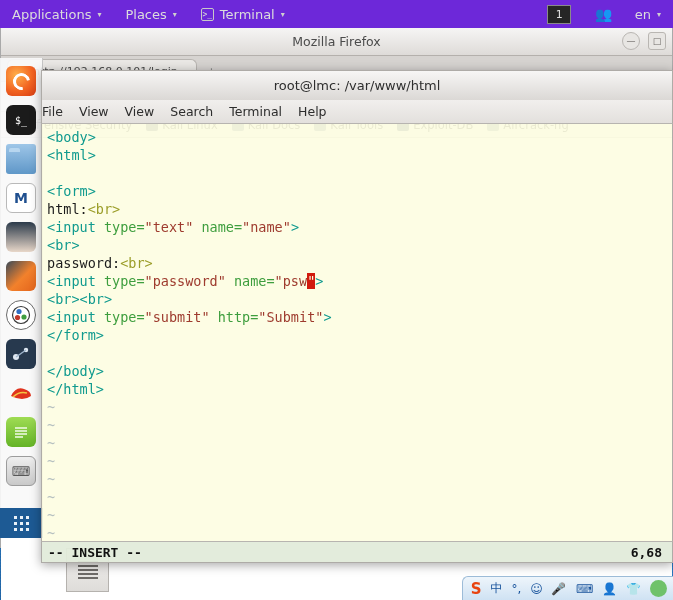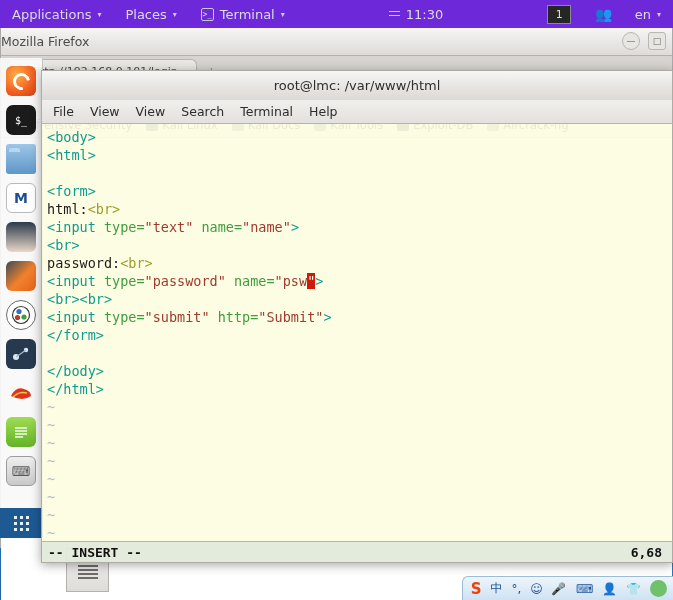--- a/index.html
+++ b/index.html
@@ -56,21 +56,21 @@
   
   .ff-window {
     position: absolute; left: 0; top: 28px; width: 673px; height: 520px;
     background: #f2f1f0; z-index: 10;
     border: 1px solid #a9a9a9; border-top: none;
   }
   .ff-titlebar {
     height: 28px; width: 100%;
     background: linear-gradient(180deg, #f6f5f4 0%, #dedbd8 100%);
     border-bottom: 1px solid #b4b0ac;
-    display: flex; align-items: center; justify-content: flex-start; position: relative;
+    display: flex; align-items: center; justify-content: center; position: relative;
   }
   .ff-title { font-size: 12.5px; color: #4b4b4b; }
   .ff-wbtns { position: absolute; right: 6px; top: 4px; display: flex; gap: 8px; }
   .ff-wbtn {
     width: 18px; height: 18px; border-radius: 50%;
     border: 1px solid #b9b6b2; background: #e8e6e3;
     display:flex; align-items:center; justify-content:center;
     font-size: 9px; color: #6d6a67;
   }
   .ff-wbtn.sq { border-radius: 3px; }
@@ -142,21 +142,21 @@
     background: linear-gradient(180deg,#f7f6f5 0%,#dbd8d5 100%);
     border: 1px solid #aeaba7; border-bottom: none;
     display: flex; align-items: center; justify-content: center;
   }
   .term-title { font-size: 13px; color: #2e2e2e; }
   .term-menubar {
     height: 24px; flex: 0 0 auto;
     background: linear-gradient(180deg,#f1efed 0%,#e3e0dd 100%);
     border-left: 1px solid #aeaba7; border-right: 1px solid #aeaba7;
     border-bottom: 1px solid #b7b4b0;
-    display: flex; align-items: center; padding-left: 11px; gap: 16px;
+    display: flex; align-items: center; padding-left: 0; gap: 16px;
     font-size: 12.5px; color: #2d2d2d;
   }
   .term-body {
     flex: 1 1 auto; position: relative; overflow: hidden;
     background: rgba(253,253,225,0.90);
     border-left: 1px solid #aeaba7; border-right: 1px solid #aeaba7;
     font-family: "DejaVu Sans Mono", monospace;
     font-size: 13.5px; line-height: 18px;
     padding: 4px 0 0 2px;
   }
@@ -371,27 +371,20 @@
     <div class="panel-item">
       <span>Places</span>
       <span class="caret">▾</span>
     </div>
     <div class="panel-item">
       <span class="term-mini">&gt;_</span>
       <span>Terminal</span>
       <span class="caret">▾</span>
     </div>
     <div class="panel-spacer"></div>
-    <div class="panel-item">
-      <span class="clock-icon">
-          <i></i>
-          <i></i>
-        </span>
-      <span>11:30</span>
-    </div>
     <div class="panel-spacer"></div>
     <div class="panel-item">
       <span class="ws-box">1</span>
     </div>
     <div class="panel-item">
       <span class="people-icon">👥</span>
     </div>
     <div class="panel-item">
       <span>en</span>
       <span class="caret">▾</span>

